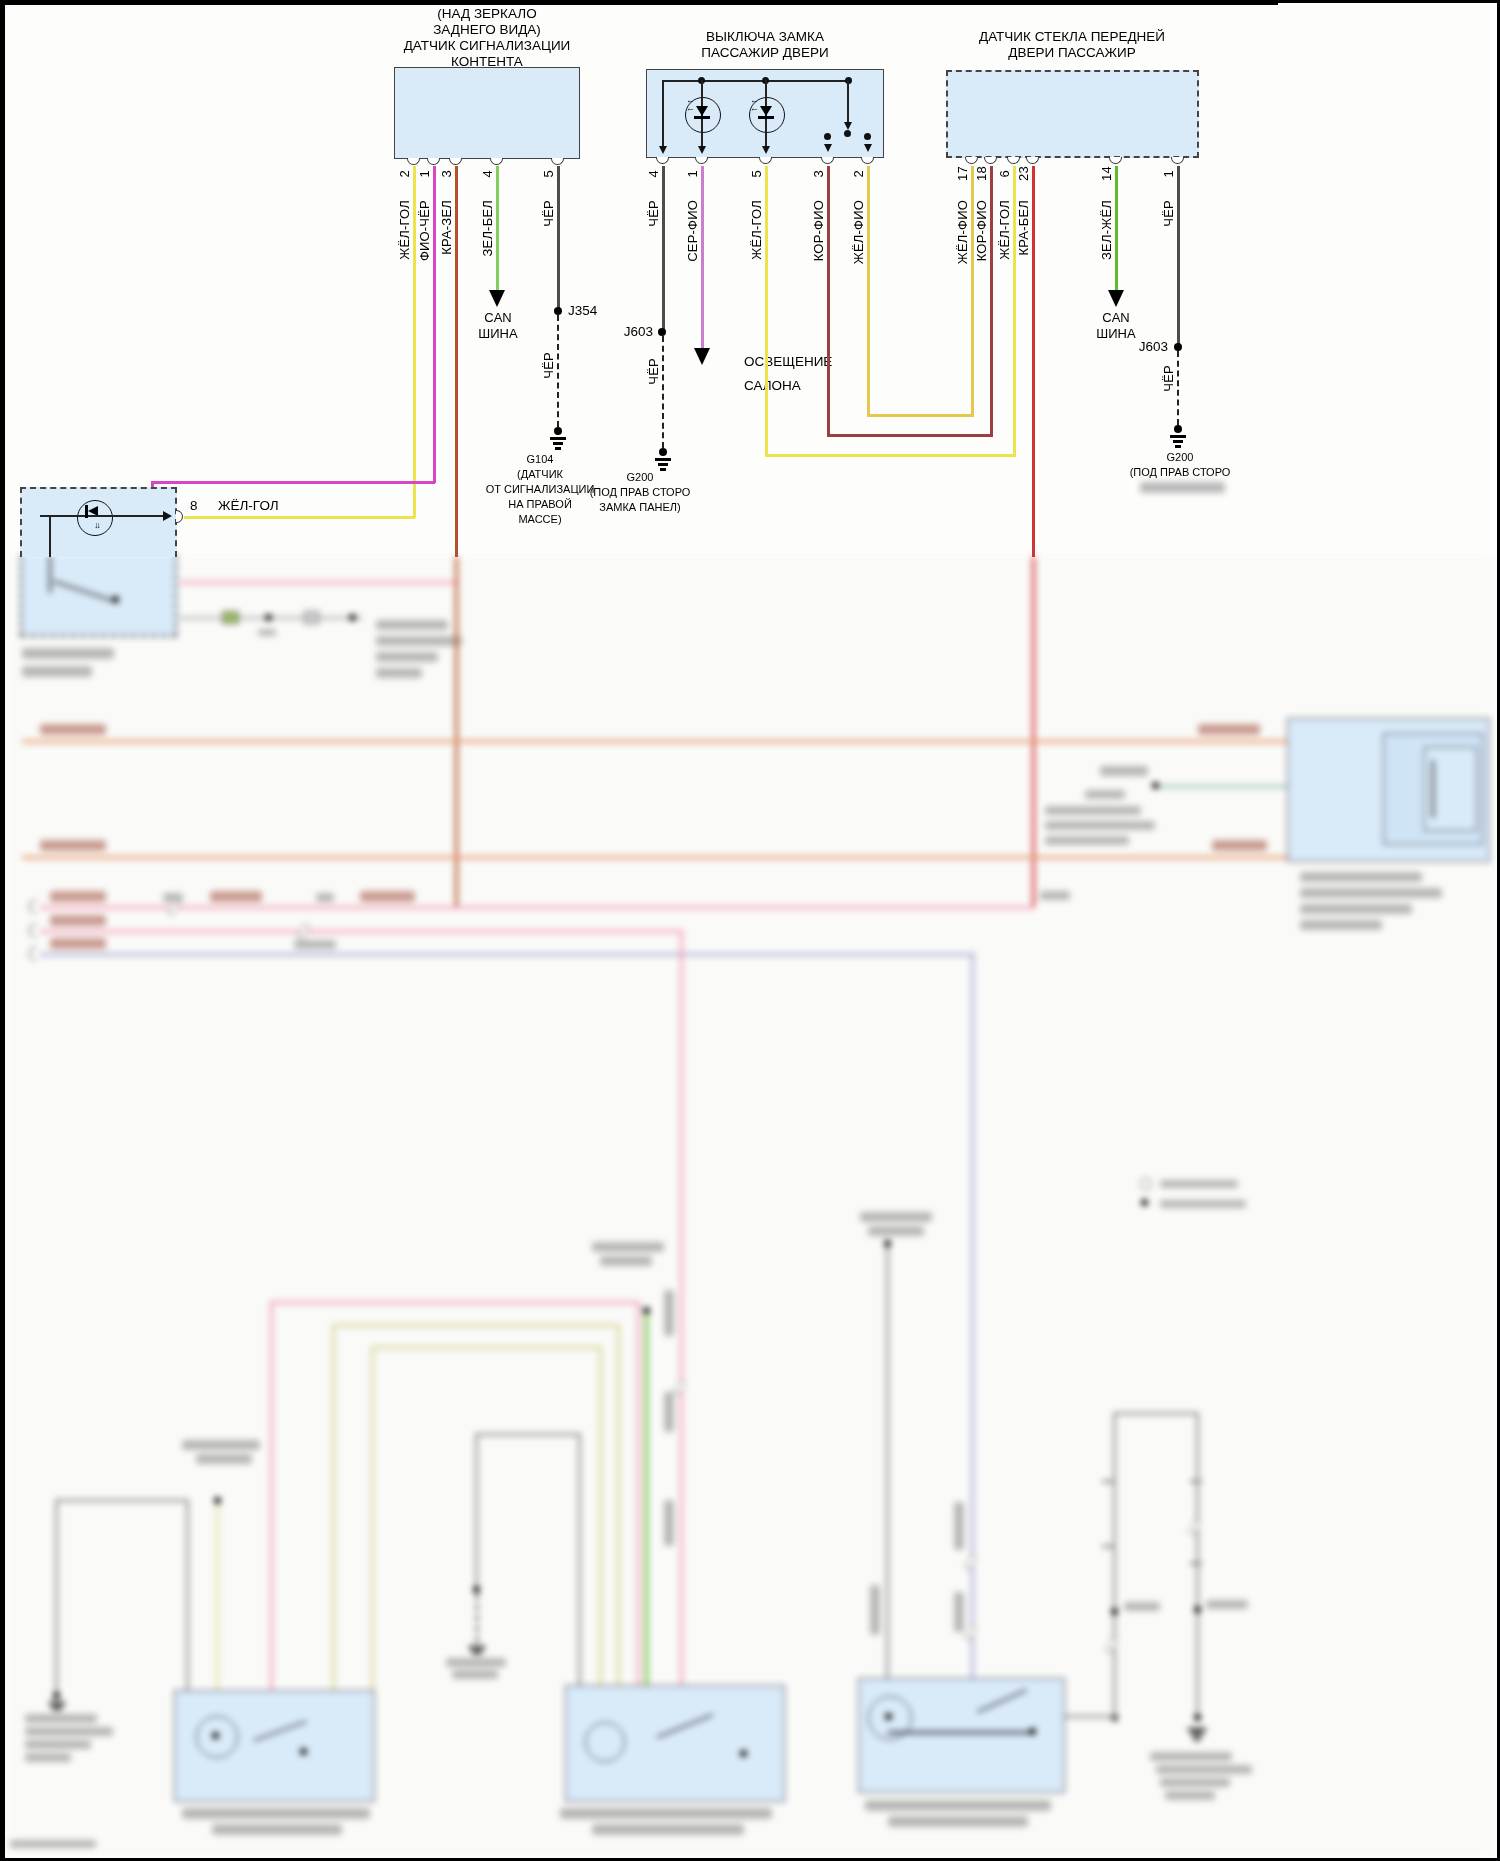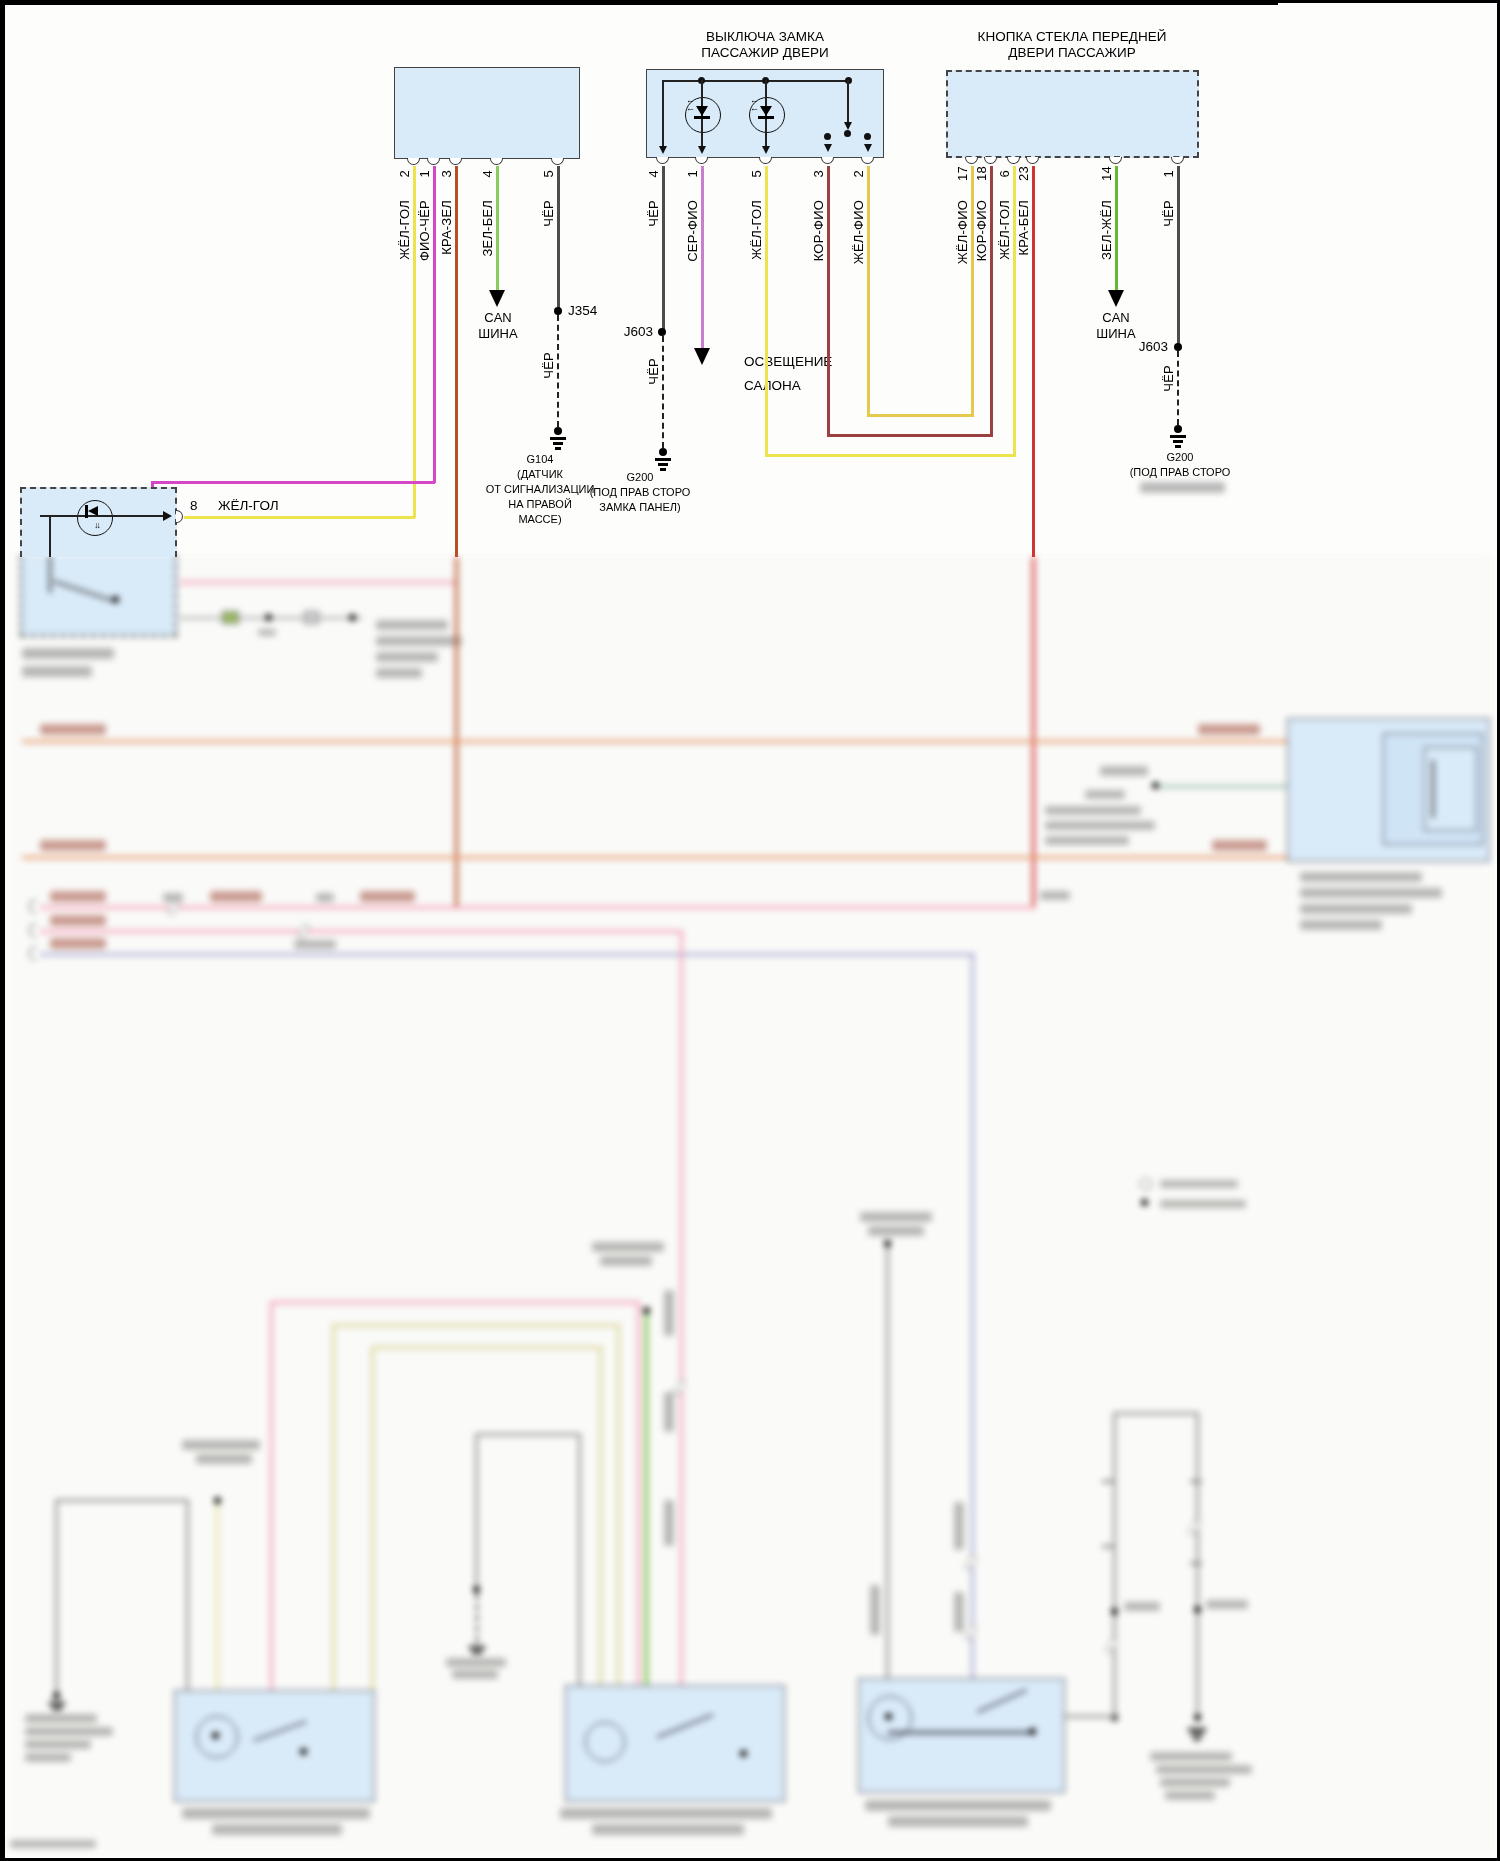--- a/index.html
+++ b/index.html
@@ -216,26 +216,32 @@
     <div class="dotS" style="left:885px;top:1713px;"></div>
     <div class="wh" style="left:888px;top:1731px;width:147px;height:2.5px;background:#445;"></div>
     <div class="dotS" style="left:1029px;top:1728px;"></div>
     <div class="ln" style="left:975px;top:1700px;width:54px;height:2px;transform:rotate(-24deg);background:#445;"></div>
     <div class="sm" style="left:865px;top:1800px;width:186px;height:11px;"></div>
     <div class="sm" style="left:888px;top:1816px;width:140px;height:11px;"></div>
 
     <div class="sm" style="left:10px;top:1840px;width:86px;height:8px;"></div>
   </div>
 
+  <div class="cap" style="left:357px;top:6px;width:260px;">
+    <div>(НАД ЗЕРКАЛО</div>
+    <div>ЗАДНЕГО ВИДА)</div>
+    <div>ДАТЧИК СИГНАЛИЗАЦИИ</div>
+    <div>КОНТЕНТА</div>
+  </div>
   <div class="cap" style="left:645px;top:29px;width:240px;">
     <div>ВЫКЛЮЧА ЗАМКА</div>
     <div>ПАССАЖИР ДВЕРИ</div>
   </div>
   <div class="cap" style="left:940px;top:29px;width:264px;">
-    <div>КНОПКА СТЕКЛА ПЕРЕДНЕЙ</div>
+    <div>ДАТЧИК СТЕКЛА ПЕРЕДНЕЙ</div>
     <div>ДВЕРИ ПАССАЖИР</div>
   </div>
 
   <div class="box" style="left: 394px; top: 67px; width: 186px; height: 92px; background: rgb(217, 234, 248);"></div>
   <div class="box" style="left: 646px; top: 69px; width: 238px; height: 89px; background: rgb(217, 234, 248);"></div>
   <div class="boxd" style="left: 946px; top: 70px; width: 253px; height: 88px; background: rgb(217, 234, 248);"></div>
 
   <div class="ln" style="left:662px;top:80px;width:187px;height:2px;"></div>
   <div class="dotS" style="left:698px;top:77px;"></div>
   <div class="dotS" style="left:762px;top:77px;"></div>

